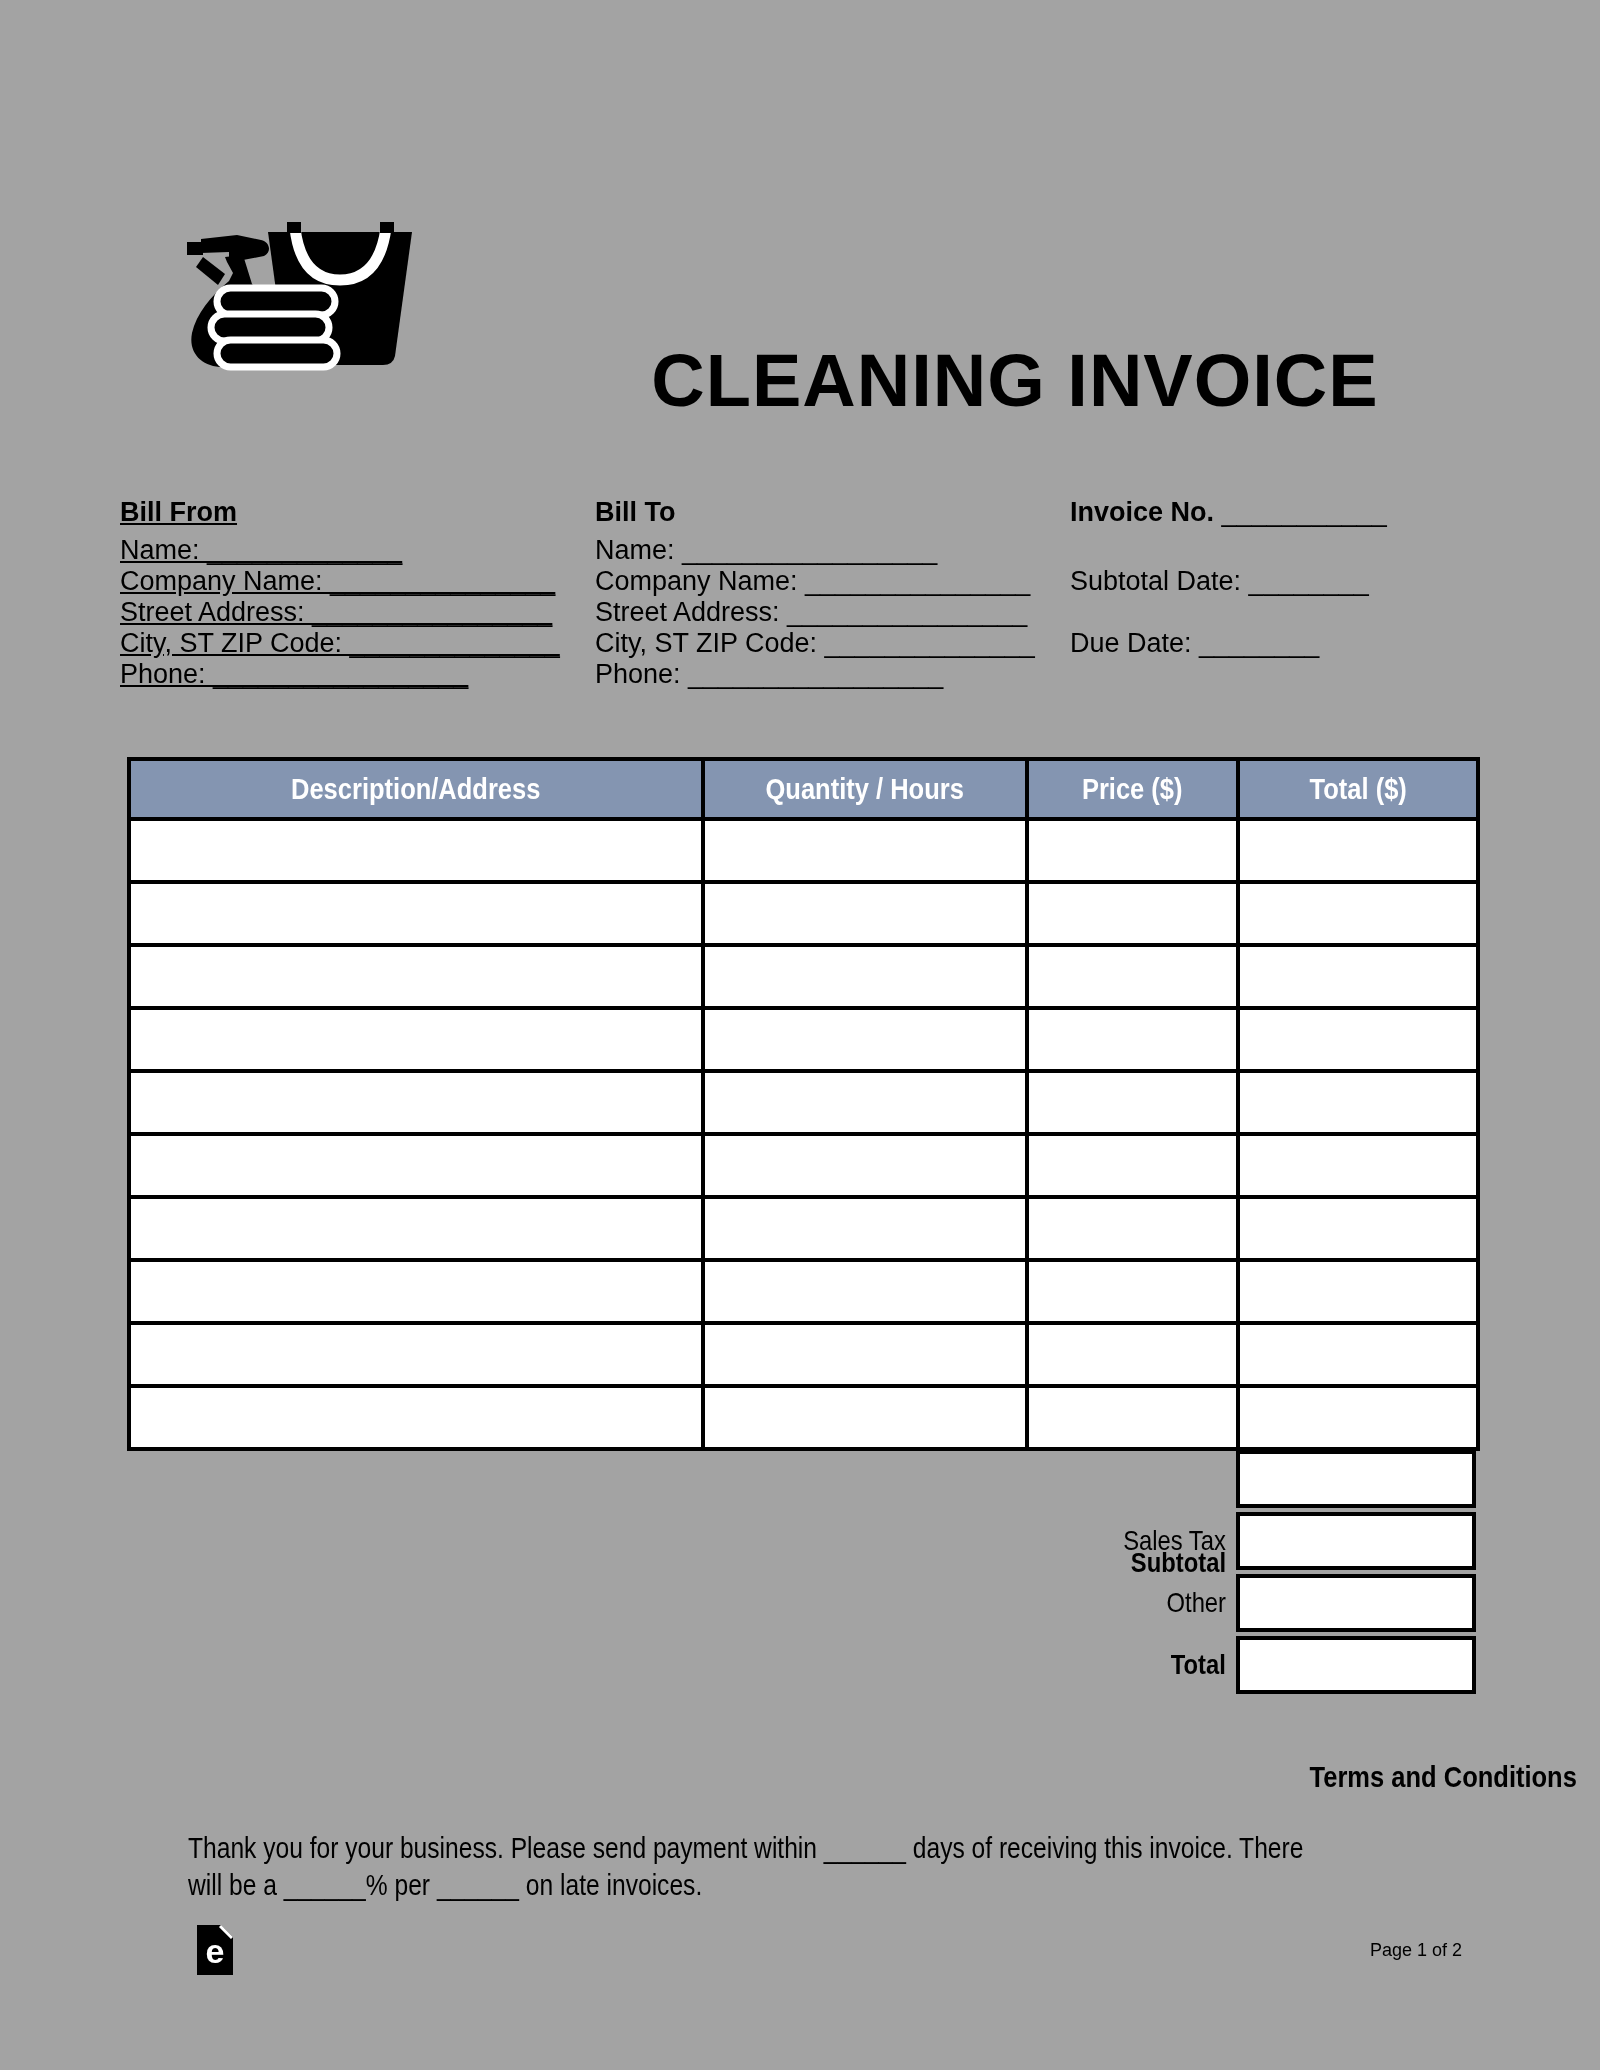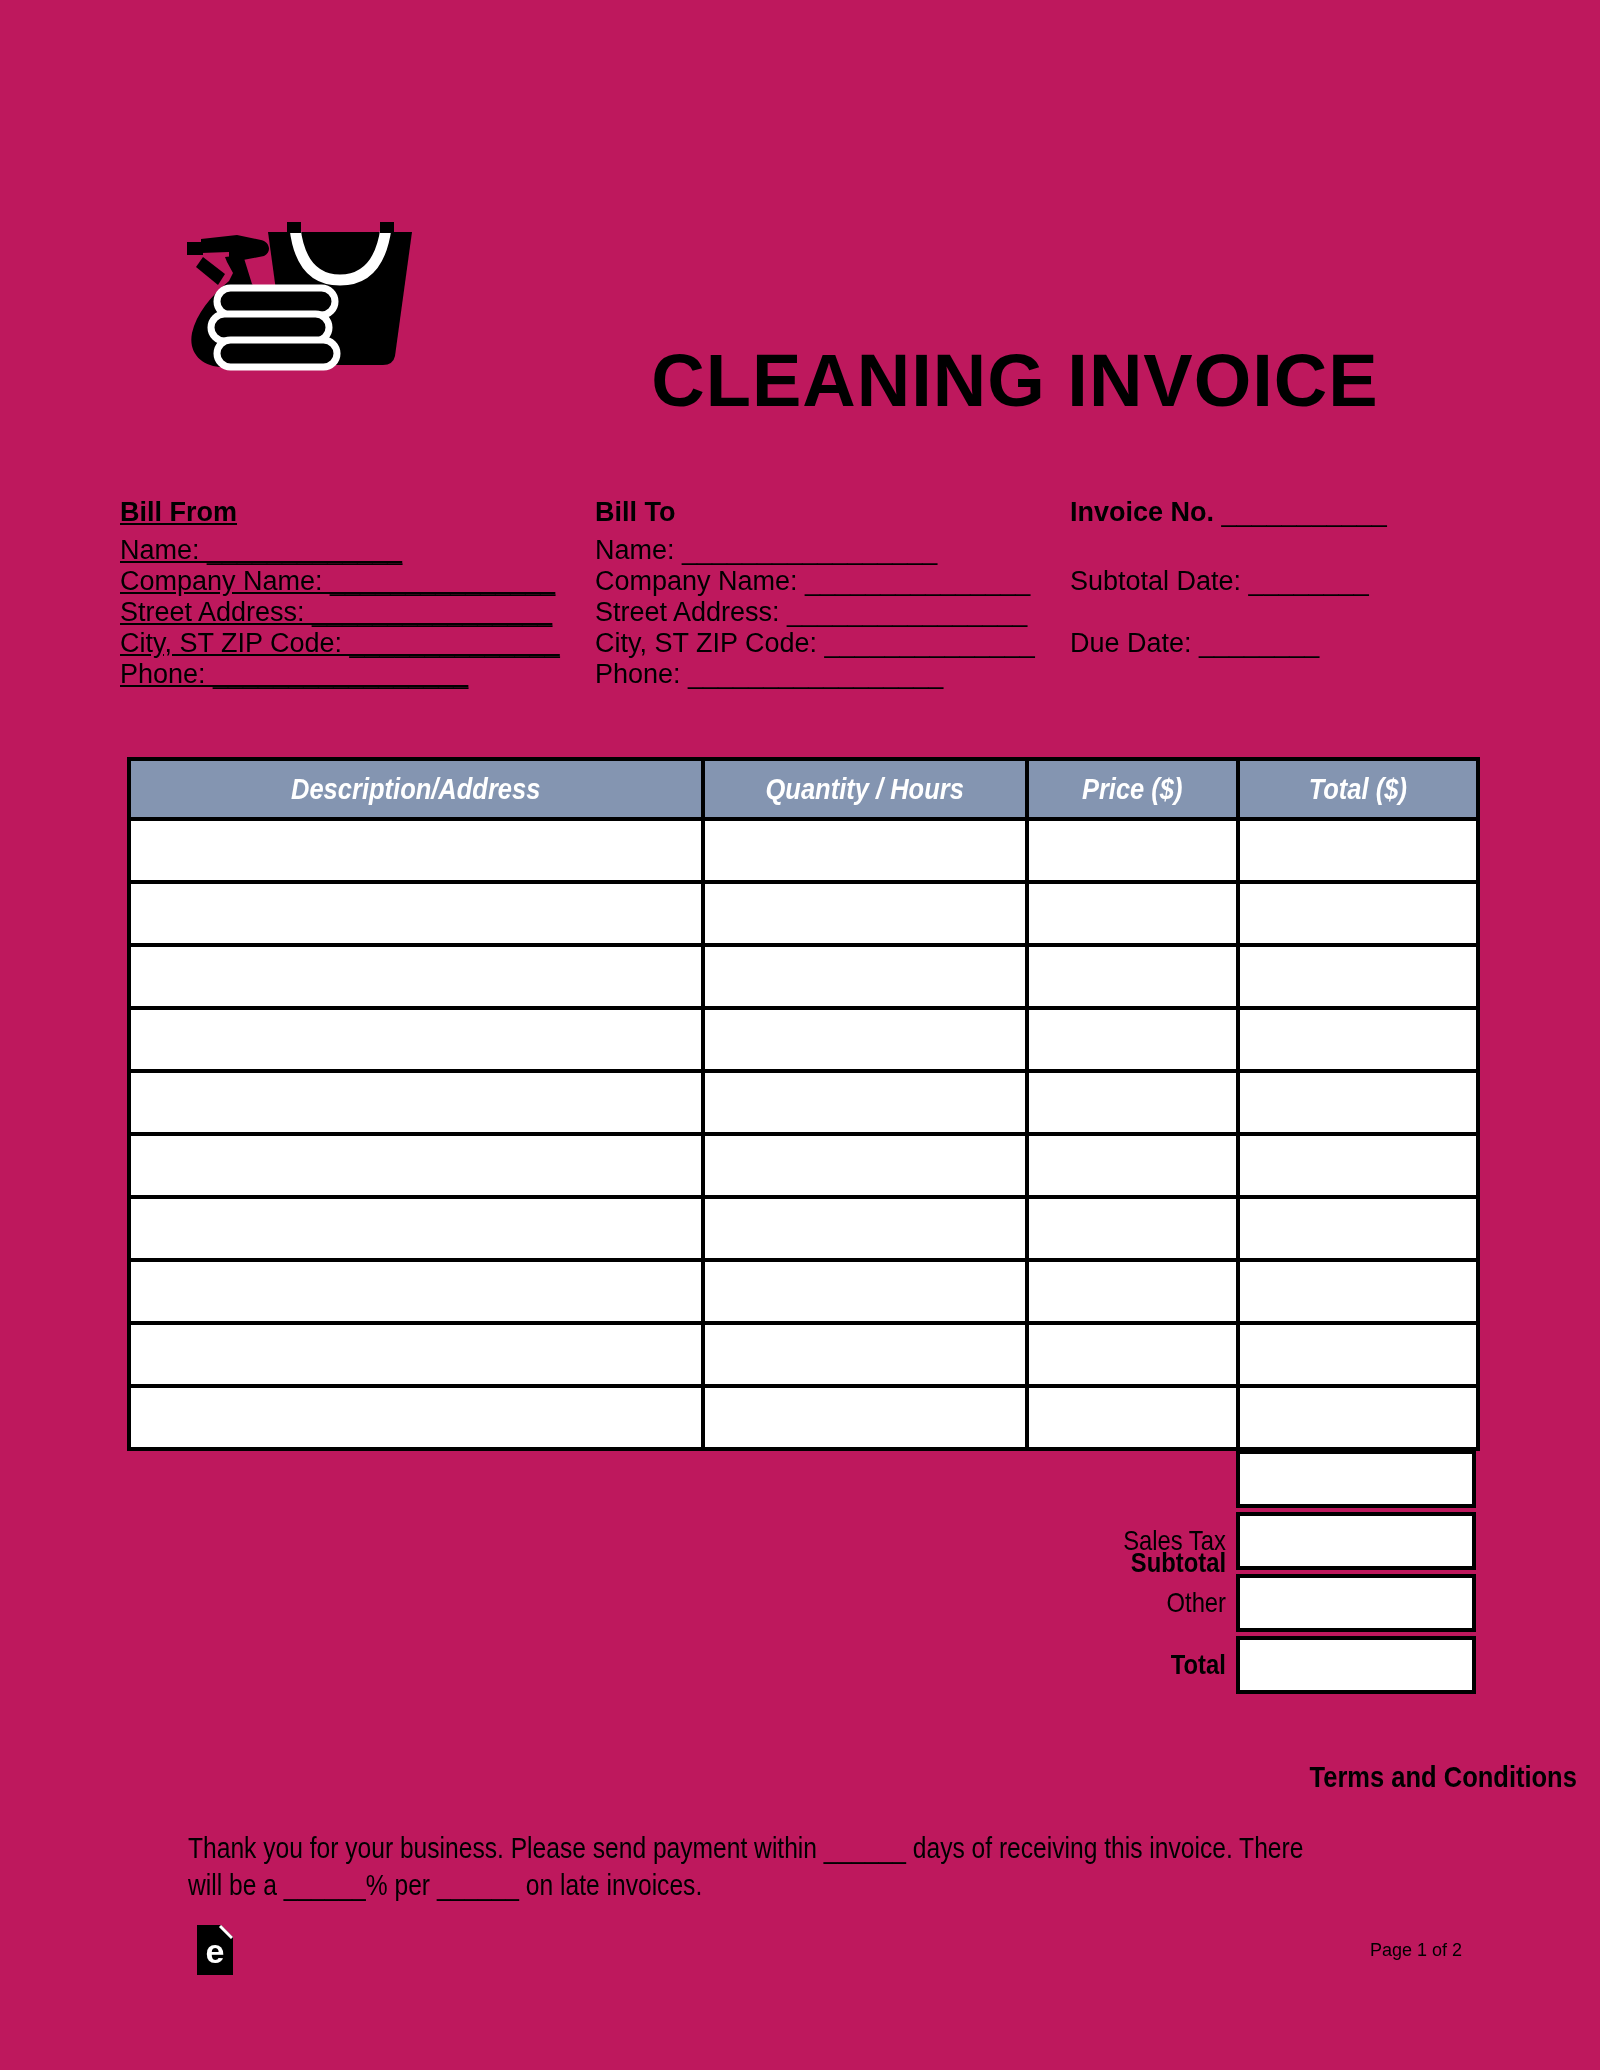--- a/index.html
+++ b/index.html
@@ -1,17 +1,17 @@
 <!DOCTYPE html>
 <html><head>
 <meta charset="utf-8">
 <style>
   html,body{margin:0;padding:0;background:#fff;}
   .page{
-    position:relative;width:1600px;height:2070px;background:#be185d;
+    position:relative;width:1600px;height:2070px;background:#a3a3a3;
     font-family:"Liberation Sans",sans-serif;color:#000;overflow:hidden;
   }
   
   .logo{position:absolute;left:187px;top:222px;width:228px;height:148px;}
   .logo svg{overflow:visible;}
   
   .title{
     position:absolute;left:415px;top:344px;width:1200px;margin:0;
     text-align:center;font-size:74px;font-weight:bold;letter-spacing:1px;
     white-space:nowrap;line-height:1;
@@ -21,21 +21,21 @@
   .info-col .heading{font-weight:bold;margin-bottom:7px;}
   .col-from{left:120px;width:460px;text-decoration:underline;}
   .col-to{left:595px;width:460px;}
   .col-meta{left:1070px;width:420px;}
   .col-meta .meta-head{margin-bottom:7px;}
   .col-meta .meta-head b{font-weight:bold;}
   .spacer{height:31px;}
   
   .invoice-table{
     position:absolute;left:127px;top:757px;width:1349px;
-    border-collapse:collapse;table-layout:fixed;font-style:italic;
+    border-collapse:collapse;table-layout:fixed;
   }
   .invoice-table th,.invoice-table td{border:4px solid #000;padding:0;}
   .invoice-table thead th{
     height:56px;background:#8495B1;color:#fff;
     font-size:30px;font-weight:bold;text-align:center;vertical-align:middle;
   }
   .invoice-table tbody td{height:59px;background:#fff;}
   .cond{display:inline-block;transform:scaleX(0.85);transform-origin:center center;white-space:nowrap;}
   .cond-l{display:inline-block;transform:scaleX(0.82);transform-origin:left center;white-space:nowrap;}
   .cond-r{display:inline-block;transform:scaleX(0.85);transform-origin:right center;white-space:nowrap;}

